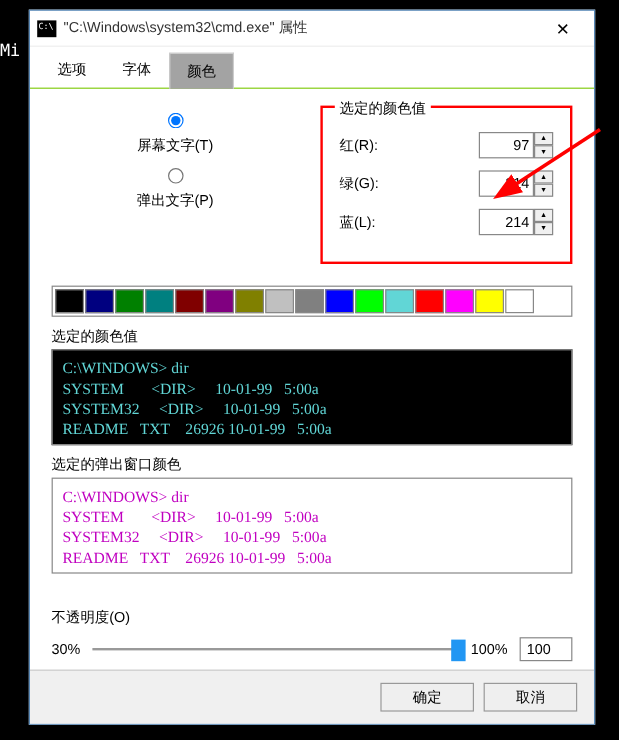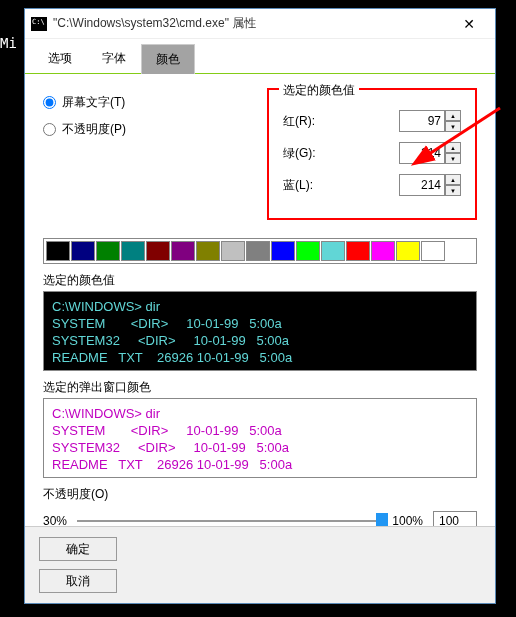--- a/index.html
+++ b/index.html
@@ -10,41 +10,41 @@
 .titlebar .icon { width: 16px; height: 14px; background: #000; margin-right: 6px; position: relative; }
 .titlebar .icon::after { content: "C:\\"; color: #fff; font-size: 7px; position: absolute; top: 1px; left: 1px; font-family: Consolas, monospace; }
 .titlebar .title { flex: 1; color: #333; }
 .titlebar .close { width: 40px; height: 28px; display: flex; align-items: center; justify-content: center; cursor: pointer; font-size: 14px; }
 .tabs { display: flex; padding: 4px 8px 0; border-bottom: 1px solid #84cc16; }
 .tab { padding: 6px 14px; cursor: pointer; border: 1px solid transparent; border-bottom: none; }
 .tab.active { border-color: #ccc; background: #a3a3a3; position: relative; top: 1px; }
 .content { padding: 14px 18px; flex: 1; overflow: hidden; }
 .toprow { display: flex; gap: 18px; }
 .radios { flex: 1; padding-top: 6px; }
-.radio-row { display: flex; align-items: center; gap: 6px; margin-bottom: 10px; cursor: pointer; }
+.radio-row { display: flex; align-items: center; gap: 6px; margin-bottom: 10px; cursor: pointer; flex-direction: column; }
 .radio-row input { width: 13px; height: 13px; }
 .fieldset { border: 2px solid #f00; padding: 10px 14px 22px; width: 210px; position: relative; }
 .legend { position: absolute; top: -8px; left: 10px; background: #fff; padding: 0 4px; }
 .rgb-row { display: flex; align-items: center; justify-content: space-between; margin-top: 10px; }
 .spinner { display: flex; align-items: flex-start; }
 .spinner input { width: 46px; height: 22px; text-align: right; padding-right: 3px; border: 1px solid #888; }
 .spin-btns { display: flex; flex-direction: column; }
 .spin-btns button { width: 16px; height: 11px; font-size: 6px; line-height: 6px; border: 1px solid #888; background: #f0f0f0; cursor: pointer; padding: 0; }
 .palette { display: flex; gap: 1px; margin-top: 18px; border: 1px solid #888; padding: 2px; flex-wrap: nowrap; }
 .swatch { width: 24px; height: 20px; border: 1px solid #888; cursor: pointer; }
 .section-label { margin-top: 8px; }
-.preview { border: 1px solid #888; padding: 6px 8px; font-family: Liberation Sans, sans-serif; font-size: 13px; line-height: 17px; margin-top: 2px; height: 80px; overflow: hidden; white-space: pre; }
+.preview { border: 1px solid #888; padding: 6px 8px; font-family: Liberation Serif, serif; font-size: 13px; line-height: 17px; margin-top: 2px; height: 80px; overflow: hidden; white-space: pre; }
 .preview.black { background: #000; }
-.opacity-row { margin-top: 8px; }
+.opacity-row { margin-top: 28px; }
 .slider-row { display: flex; align-items: center; gap: 10px; margin-top: 6px; }
 .slider-row .range { flex: 1; position: relative; height: 24px; }
 .range .track { position: absolute; top: 11px; left: 0; right: 0; height: 2px; background: #999; }
 .range .thumb { position: absolute; top: 4px; width: 12px; height: 18px; background: #2196f3; cursor: pointer; }
 .opacity-input { width: 44px; height: 20px; border: 1px solid #888; text-align: right; padding-right: 17px; }
-.footer { border-top: 1px solid #ccc; padding: 10px 14px; display: flex; justify-content: flex-end; gap: 8px; background: #f0f0f0; flex-direction: column; }
+.footer { border-top: 1px solid #ccc; padding: 10px 14px; display: flex; justify-content: flex-end; gap: 8px; background: #f0f0f0; }
 .footer button { width: 78px; height: 24px; border: 1px solid #999; background: #efefef; cursor: pointer; }
 .arrow { position: absolute; pointer-events: none; }
 </style>
 </head>
 <body>
 
 <div class="bg-text">Mi
 (c
 
 C:</div>
@@ -64,21 +64,21 @@
 
   <div class="content">
     <div class="toprow">
       <div class="radios" id="radioBox">
           <label class="radio-row">
             <input type="radio" name="ct" checked="" style="">
             <span>屏幕文字(T)</span>
           </label>
           <label class="radio-row">
             <input type="radio" name="ct" style="">
-            <span>不透明度(P)</span>
+            <span>弹出文字(P)</span>
           </label>
         </div>
       <div class="fieldset">
         <div class="legend">选定的颜色值</div>
         <div class="rgb-row">
           <span>红(R):</span>
           <div class="spinner">
             <input value="97" style="">
             <div class="spin-btns">
                 <button>▲</button>

